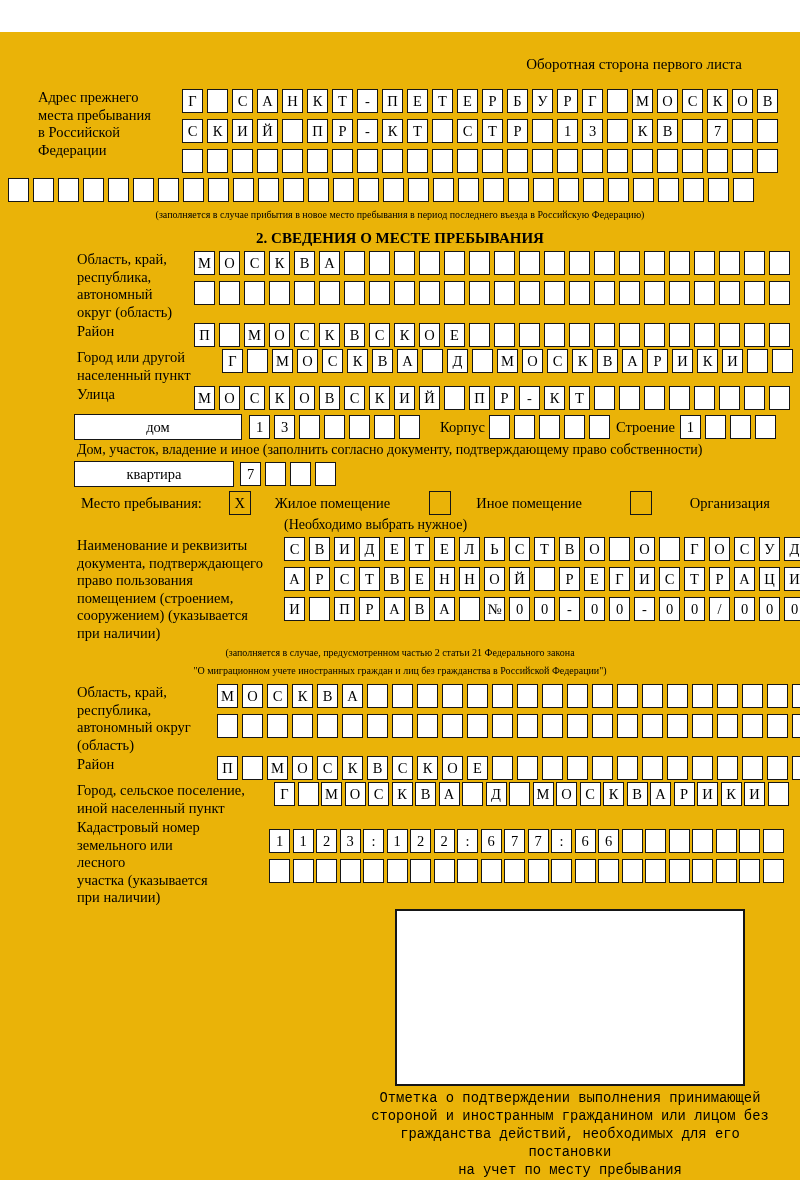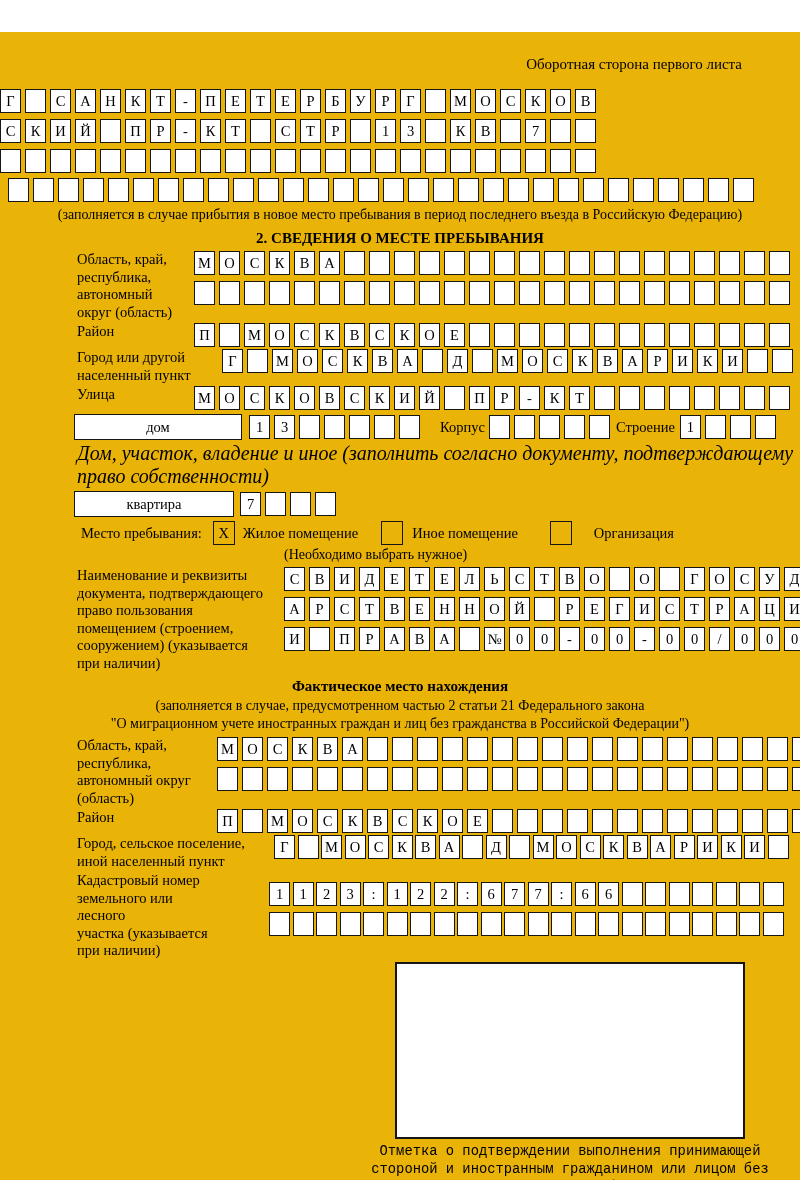--- a/index.html
+++ b/index.html
@@ -10,44 +10,44 @@
   .hdr{padding-top:24px;padding-right:58px;text-align:right;font-size:15px;}
   .flex{display:flex;align-items:flex-start;}
   .flabel{font-size:14.5px;line-height:17.5px;white-space:pre-line;}
   .rows{display:flex;flex-direction:column;gap:6px;}
   .cellrow{display:flex;gap:4px;}
   .cellrow.tight{gap:2.5px;}
   .cell{
     box-sizing:border-box;flex:0 0 auto;width:21px;height:24px;border:1.6px solid #161616;
     display:flex;align-items:center;justify-content:center;font-size:14.5px;background:#fff;
   }
-  .note{font-size:14px;line-height:18px;}
+  .note{font-size:10px;line-height:18px;}
   .center{text-align:center;}
   .bold{font-weight:bold;}
   .title{font-size:15px;}
   .addr{margin-top:16px;}
   .addr .flabel{margin-left:38px;width:144px;}
   .row4{margin-top:5px;margin-left:8px;}
   .addrnote{margin-top:4px;}
   .s2title{margin-top:6px;}
   .fields{margin-top:4px;padding-left:39px;}
   .field{display:flex;align-items:flex-start;margin-bottom:2px;}
   .field .flabel{margin-left:38px;width:117px;flex:0 0 auto;}
   .indent28{margin-left:28px;}
   .houserow{display:flex;align-items:center;margin-top:4px;}
   .widebox{
     box-sizing:border-box;border:1.6px solid #161616;height:26px;display:flex;
     align-items:center;justify-content:center;font-size:14.5px;background:#fff;flex:0 0 auto;
   }
   .housebox{margin-left:35px;width:168px;}
   .aptbox{margin-left:35px;width:160px;}
   .inlbl{font-size:14.5px;flex:0 0 auto;}
-  .fieldnote{font-size:20px;margin-left:38px;margin-top:2px;font-style:italic;}
+  .fieldnote{font-size:14px;margin-left:38px;margin-top:2px;}
   .aptrow{display:flex;align-items:center;margin-top:3px;}
-  .stayrow{display:flex;align-items:center;margin-top:4px;font-size:14.5px;}
+  .stayrow{display:flex;align-items:center;margin-top:4px;font-size:14.5px;gap:16px;}
   .cb{
     box-sizing:border-box;width:22px;height:24px;border:1.6px solid #161616;
     display:flex;align-items:center;justify-content:center;font-size:14.5px;flex:0 0 auto;
   }
   .choosenote{font-size:14px;margin-left:245px;margin-top:2px;}
   .docfield{margin-top:4px;}
   .docfield .flabel{margin-left:38px;width:207px;flex:0 0 auto;}
   .s3title{margin-top:6px;}
   .s3note{margin-top:2px;white-space:pre-line;}
   .s3 .flabel{margin-left:38px;width:140px;flex:0 0 auto;}
@@ -63,20 +63,24 @@
   }
 </style>
 </head>
 <body>
 
 <div class="page">
 
   <div class="hdr">Оборотная сторона первого листа</div>
 
   <div class="flex addr">
+    <div class="flabel">Адрес прежнего
+места пребывания
+в Российской
+Федерации</div>
     <div class="rows">
       <div class="cellrow">
           <span class="cell">Г</span>
           <span class="cell"></span>
           <span class="cell">С</span>
           <span class="cell">А</span>
           <span class="cell">Н</span>
           <span class="cell">К</span>
           <span class="cell">Т</span>
           <span class="cell">-</span>
@@ -464,21 +468,20 @@
             <span class="cell">0</span>
             <span class="cell">/</span>
             <span class="cell">0</span>
             <span class="cell">0</span>
             <span class="cell">0</span>
           </div>
       </div>
     </div>
   </div>
 
-  <div class="title bold center s3title">Фактическое место нахождения</div>
   <div class="note center s3note">(заполняется в случае, предусмотренном частью 2 статьи 21 Федерального закона
 "О миграционном учете иностранных граждан и лиц без гражданства в Российской Федерации")</div>
 
   <div class="fields s3">
 
     <div class="field">
       <div class="flabel">Область, край,
 республика,
 автономный округ
 (область)</div>

